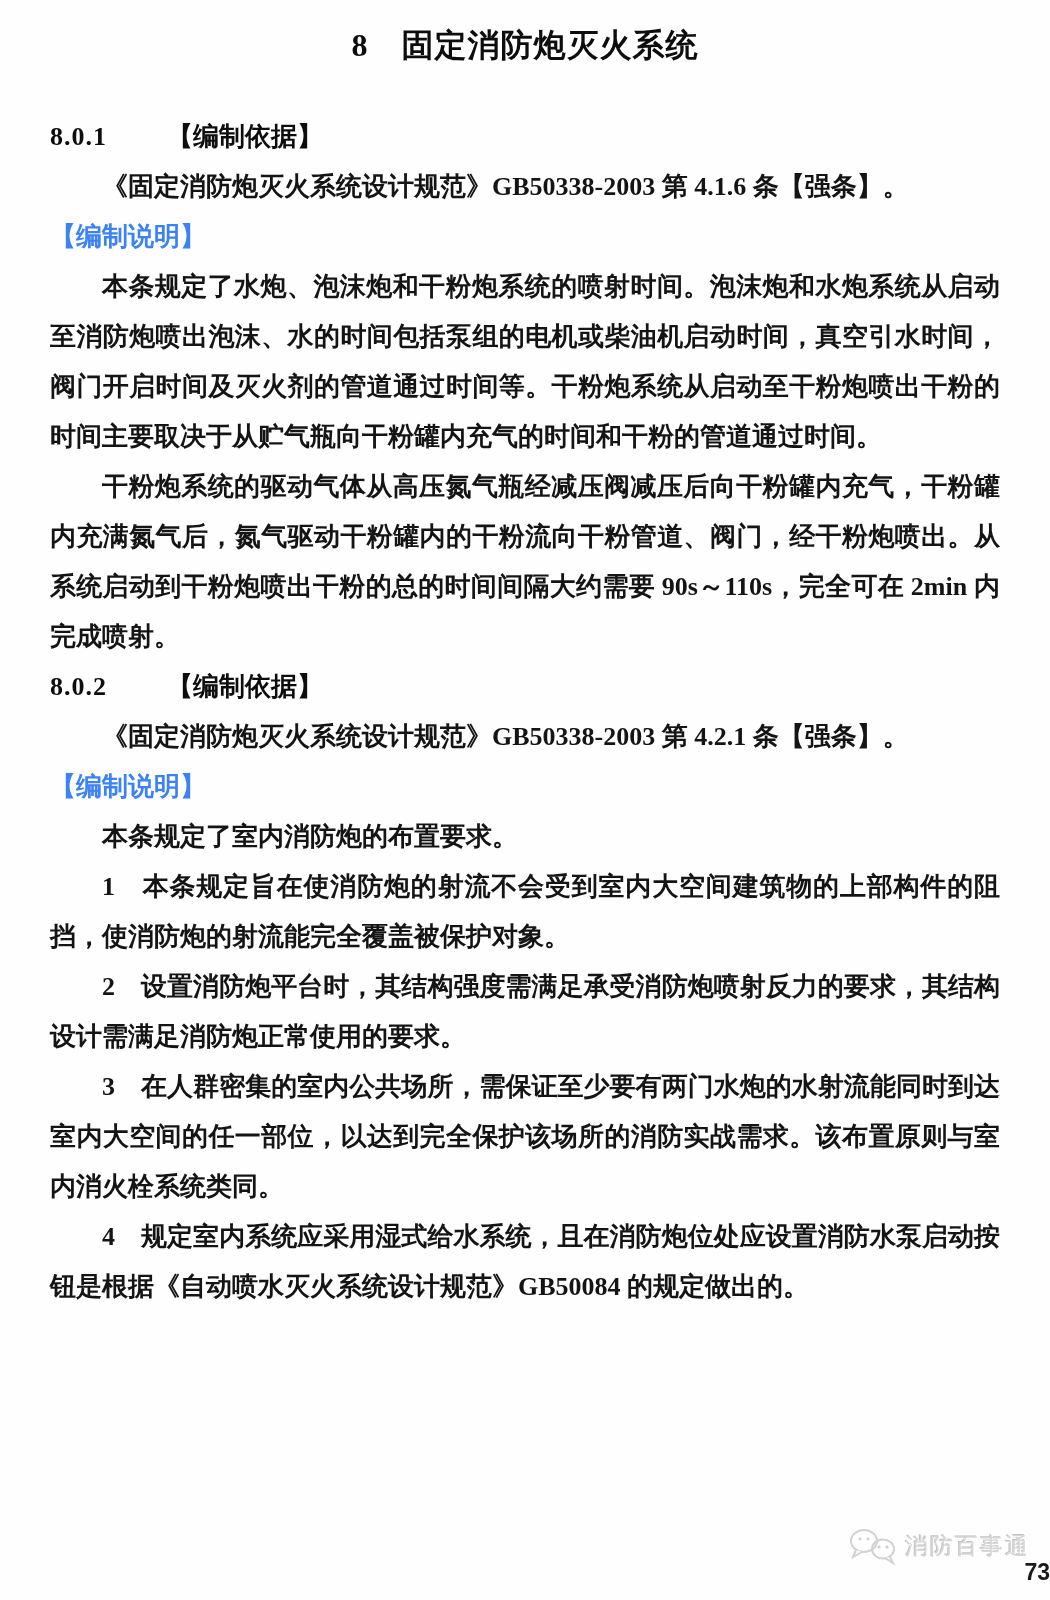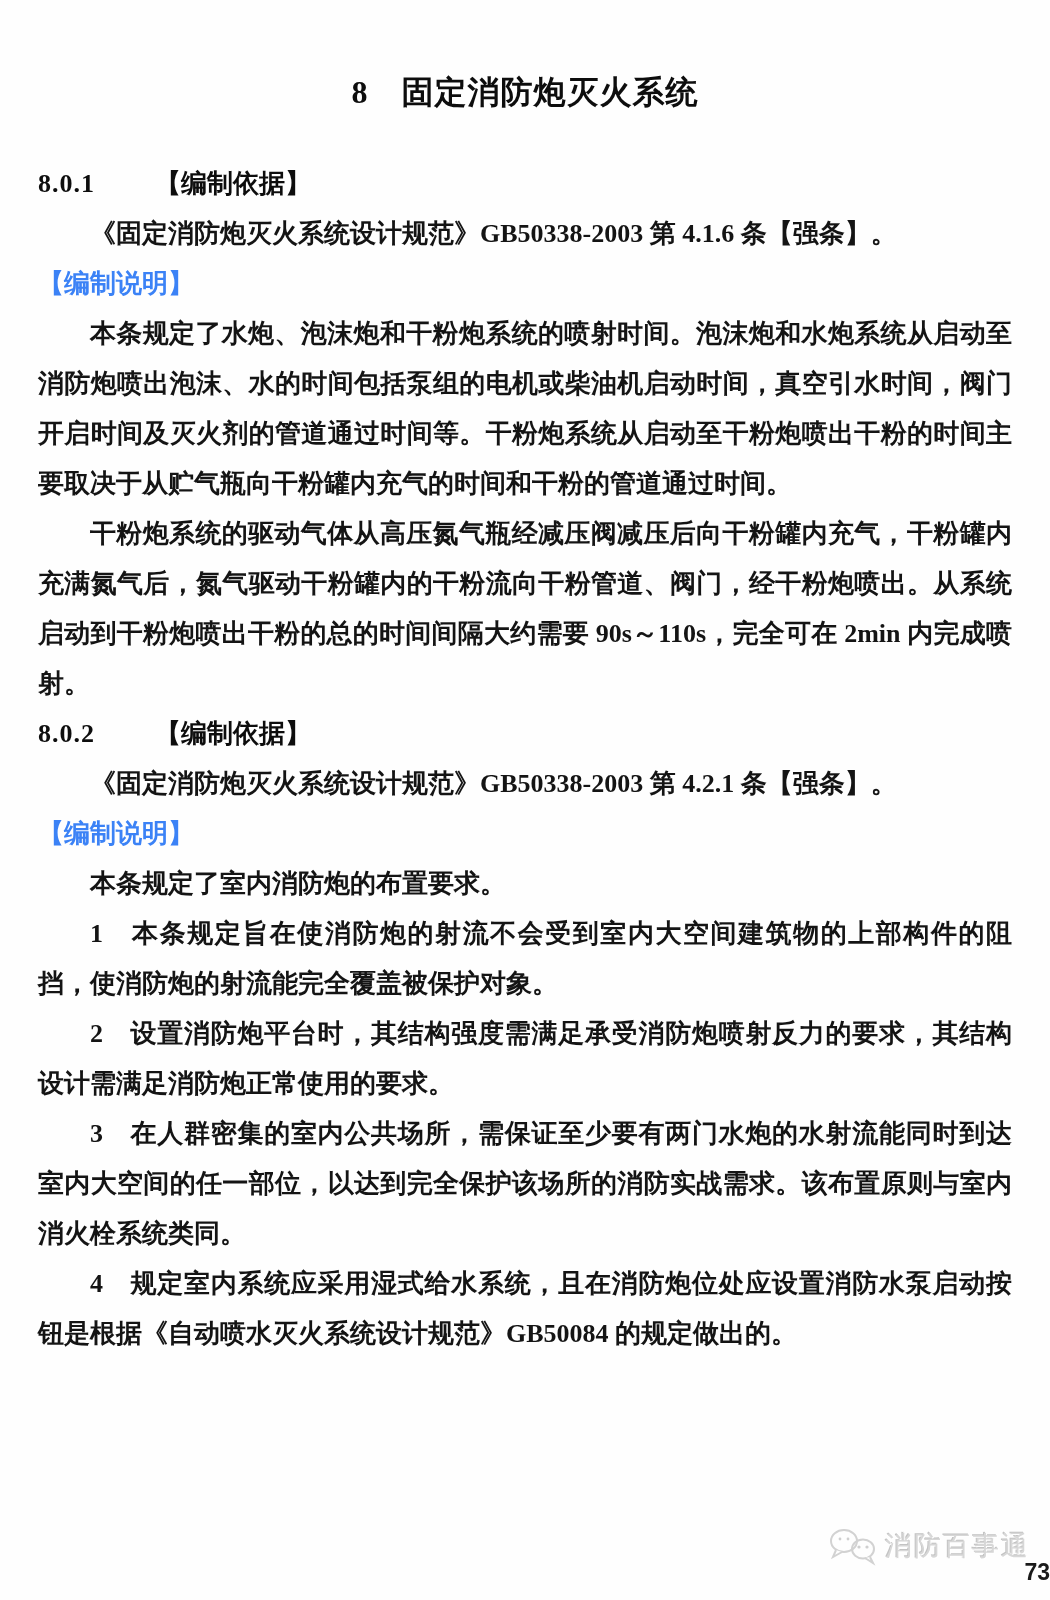--- a/index.html
+++ b/index.html
@@ -11,30 +11,30 @@
     position: relative;
     width: 1050px;
     height: 1600px;
     background: #fefefe;
     color: #141414;
     font-family: "Liberation Serif", "DejaVu Serif", serif;
     overflow: hidden;
   }
   .doc-title {
     margin: 0;
-    padding-top: 71px;
+    padding-top: 24px;
     margin-bottom: 44px;
     text-align: center;
     font-size: 32px;
     font-weight: bold;
     letter-spacing: 1px;
     color: #0d0d0d;
   }
   .content {
-    padding: 0 38px;
+    padding: 0 50px;
   }
   .blk {
     margin: 0;
     font-size: 26px;
     line-height: 50px;
     font-weight: bold;
   }
   .heading {
     font-weight: bold;
     color: #0d0d0d;
@@ -69,21 +69,21 @@
   .watermark {
     position: absolute;
     right: 20px;
     bottom: 34px;
     display: flex;
     align-items: center;
     gap: 6px;
     user-select: none;
   }
   .watermark .wm-text {
-    font-size: 27px;
+    font-size: 23px;
     letter-spacing: 2px;
     color: #d7d7d7;
     text-shadow: 1px 1px 0 #ffffff, -1px -1px 0 #c3c3c3;
     font-family: "Liberation Sans", sans-serif;
   }
   .wm-icon {
     width: 52px;
     height: 40px;
     flex: 0 0 auto;
   }

